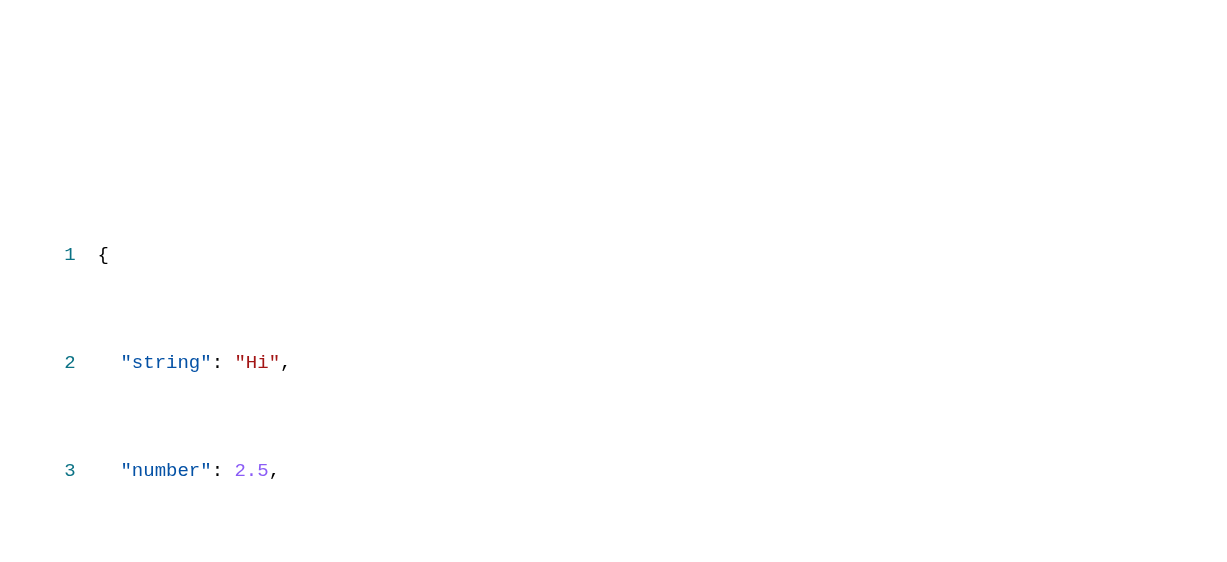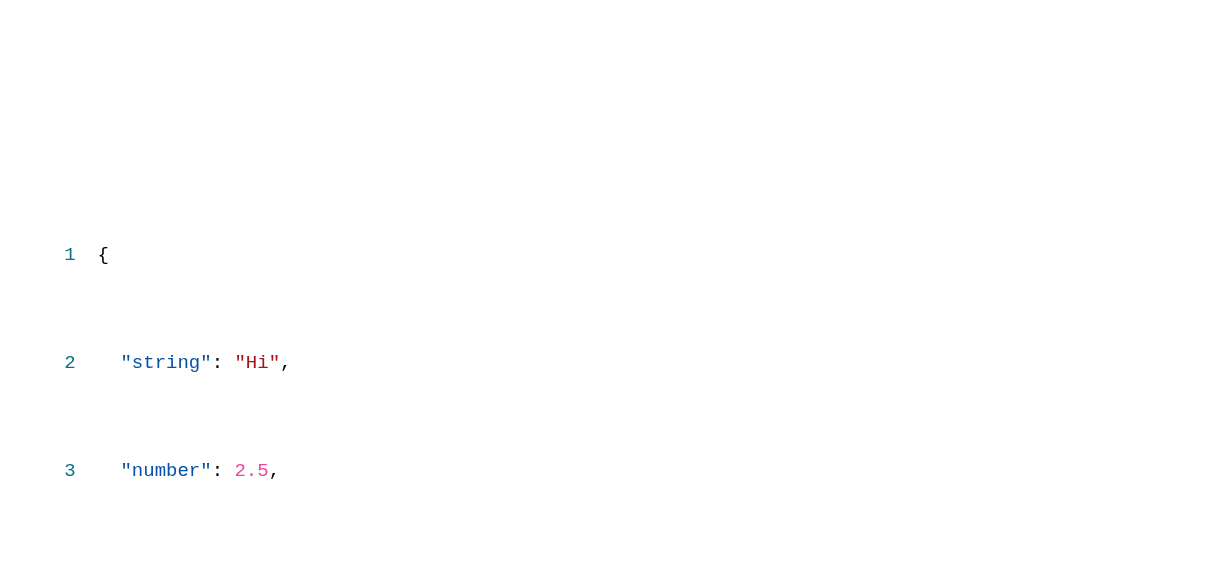--- a/index.html
+++ b/index.html
@@ -22,21 +22,21 @@
       min-width: 38px;
     }
     .gutter div { height: 1.9em; }
     .code {
       color: #000;
     }
     .code div { height: 1.9em; }
     .p { color: #000; }      
     .k { color: #0451a5; }   
     .s { color: #a31515; }   
-    .n { color: #ec4899; }   
+    .n { color: #8b5cf6; }   
   </style>
 </head>
 <body>
 
 
 
 <div class="editor">
   <div class="gutter">
     <div>1</div>
     <div>2</div>

